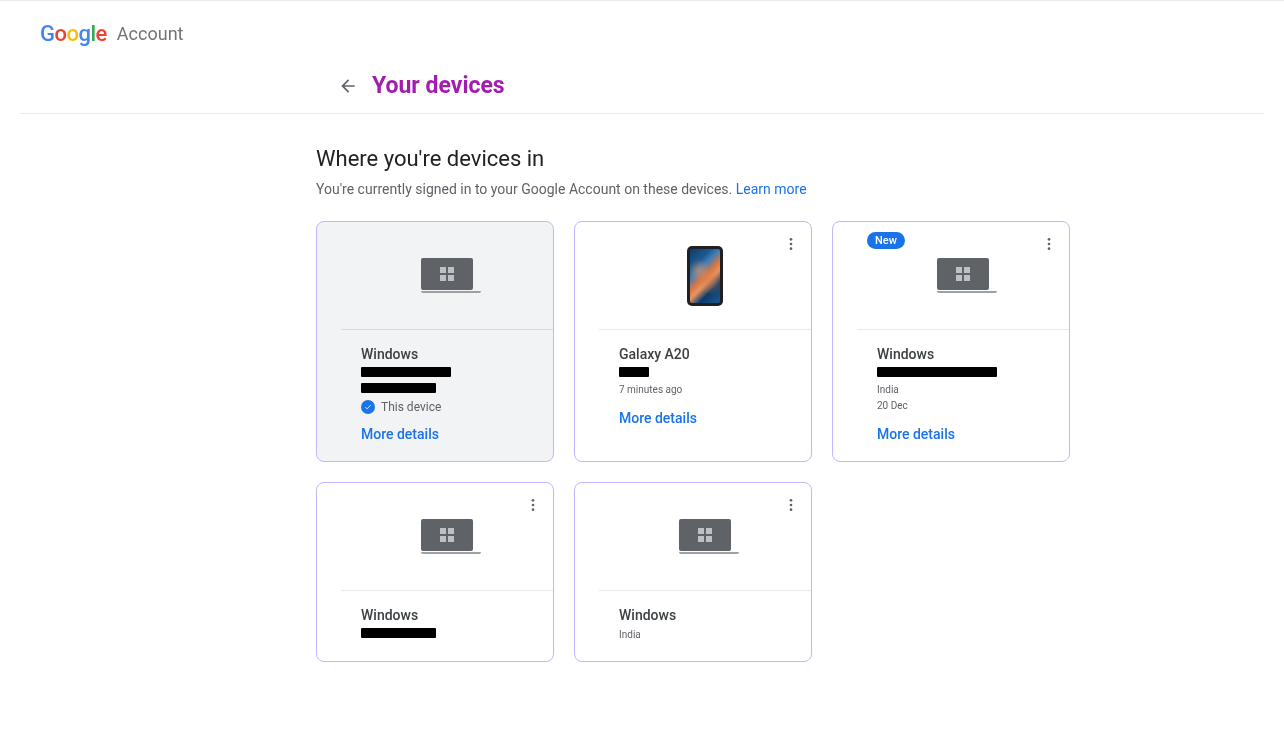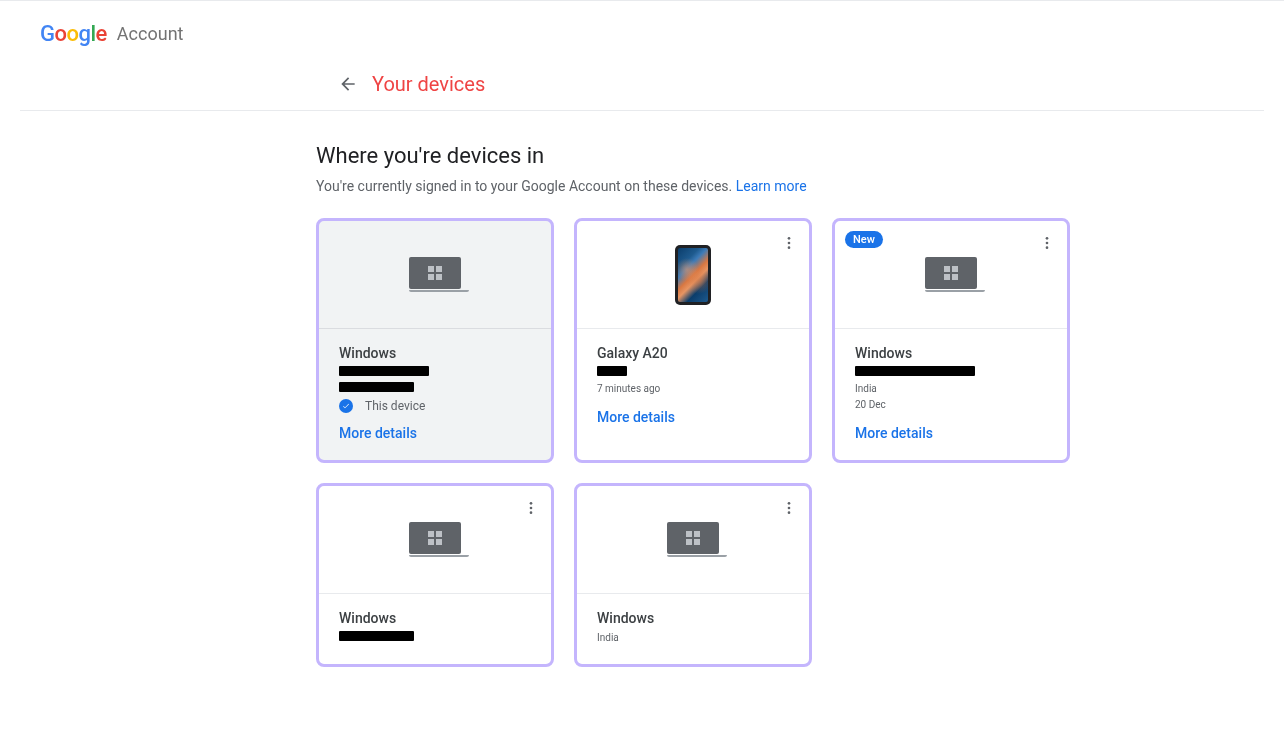--- a/index.html
+++ b/index.html
@@ -48,23 +48,23 @@
       width: 24px;
       height: 24px;
       display: flex;
       align-items: center;
       justify-content: center;
       cursor: pointer;
       color: #5f6368;
       margin-right: 12px;
     }
     .page-title {
-      font-size: 20px;
-      font-weight: 400;
-      color: #ef4444;
+      font-size: 23px;
+      font-weight: 700;
+      color: #a21caf;
     }
     .main {
       padding: 32px 0 0 316px;
       max-width: 1100px;
     }
     .section-title {
       font-size: 22px;
       font-weight: 400;
       color: #202124;
       margin-bottom: 10px;
@@ -77,25 +77,26 @@
     .learn-more {
       color: #1a73e8;
       cursor: pointer;
     }
     .devices-grid {
       display: grid;
       grid-template-columns: repeat(3, 238px);
       gap: 20px;
     }
     .device-card {
-      border: 3px solid #c4b5fd;
+      border: 1px solid #c4b5fd;
       border-radius: 8px;
       overflow: hidden;
       background: #fff;
       position: relative;
+      padding-left: 24px;
     }
     .device-card.current {
       background: #f1f3f4;
     }
     .device-card.current .device-image-area {
       border-bottom: 1px solid #dadce0;
     }
     .device-image-area {
       height: 108px;
       display: flex;
@@ -201,21 +202,21 @@
       height: 10px;
       border-radius: 1px;
     }
     .redacted.w1 { width: 90px; }
     .redacted.w2 { width: 75px; }
     .redacted.w3 { width: 30px; }
     .redacted.w4 { width: 120px; }
     .this-device-row {
       display: flex;
       align-items: center;
-      gap: 12px;
+      gap: 6px;
       font-size: 12px;
       color: #5f6368;
       margin-top: 2px;
     }
     .check-badge {
       width: 14px;
       height: 14px;
       background: #1a73e8;
       border-radius: 50%;
       display: flex;

